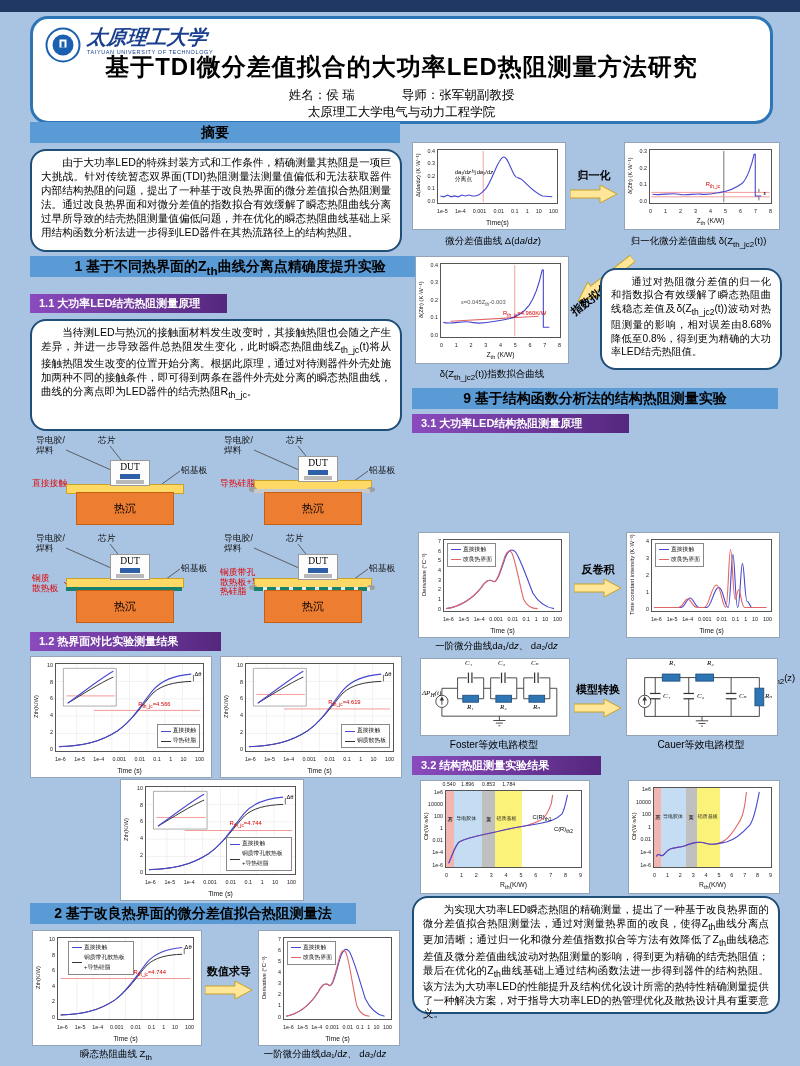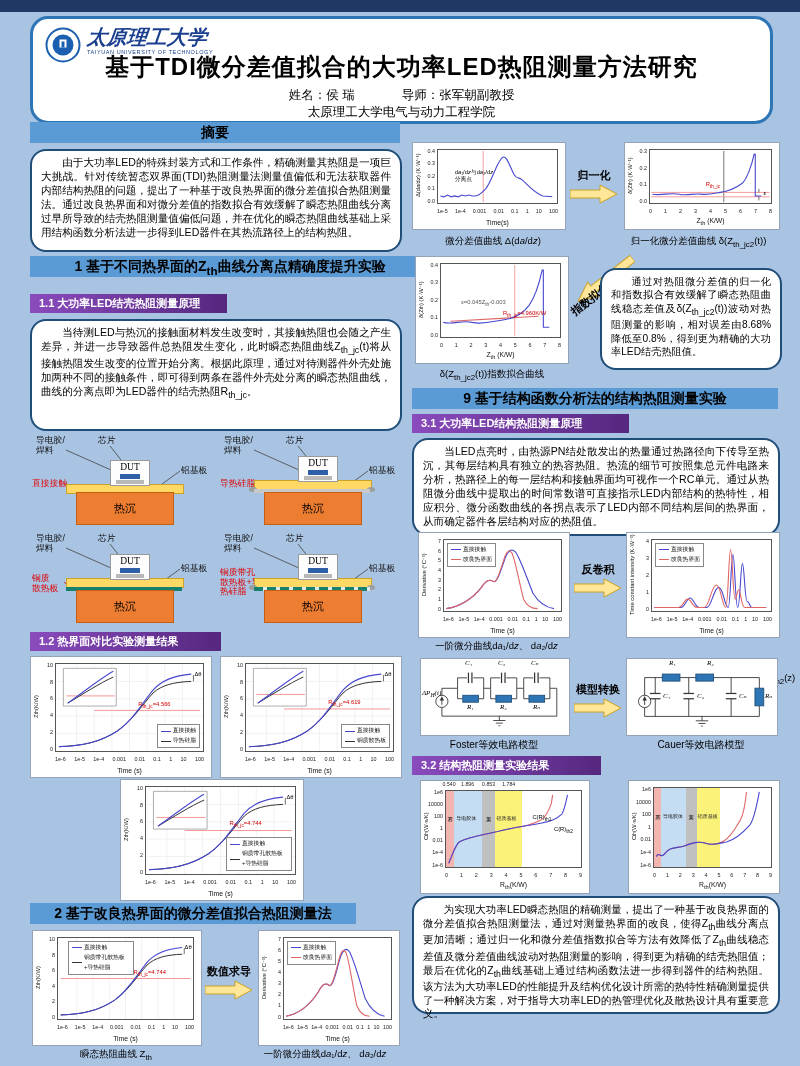--- a/index.html
+++ b/index.html
@@ -575,23 +575,20 @@
   <div style="position:absolute;left:568px;top:292px;font-size:11px;font-weight:bold;transform:rotate(-38deg);">指数拟合</div>
 
   <div class="rbox" style="left:600px;top:268px;width:160px;height:88px;font-size:10.2px;">
     <p>通过对热阻微分差值的归一化和指数拟合有效缓解了瞬态热阻曲线稳态差值及δ(Z<sub>th_jc2</sub>(t))波动对热阻测量的影响，相对误差由8.68%降低至0.8%，得到更为精确的大功率LED结壳热阻值。</p>
   </div>
 
   <div class="cap" style="left:412px;top:368px;width:160px;">δ(Z<sub>th_jc2</sub>(t))指数拟合曲线</div>
 
   <div class="hbar" style="left:412px;top:388px;width:366px;">9  基于结构函数分析法的结构热阻测量实验</div>
   <div class="pbar" style="left:412px;top:414px;width:208px;">3.1   大功率LED结构热阻测量原理</div>
-  <div class="rbox" style="left:412px;top:438px;width:346px;height:84px;">
-    <p>当LED点亮时，由热源PN结处散发出的热量通过热路径向下传导至热沉，其每层结构具有独立的热容热阻。热流的细节可按照集总元件电路来分析，热路径上的每一层结构和接触界面均可视作一个RC单元。通过从热阻微分曲线中提取出的时间常数谱可直接指示LED内部结构的热特性，相应积分、微分函数曲线的各拐点表示了LED内部不同结构层间的热界面，从而确定器件各层结构对应的热阻值。</p>
-  </div>
 
   <div class="chart" style="left:418px;top:532px;width:150px;height:104px;">
     <div class="ylab">Derivative (°C⁻¹)</div>
     <div class="yticks">
         <span>7</span>
         <span>6</span>
         <span>5</span>
         <span>4</span>
         <span>3</span>
         <span>2</span>

